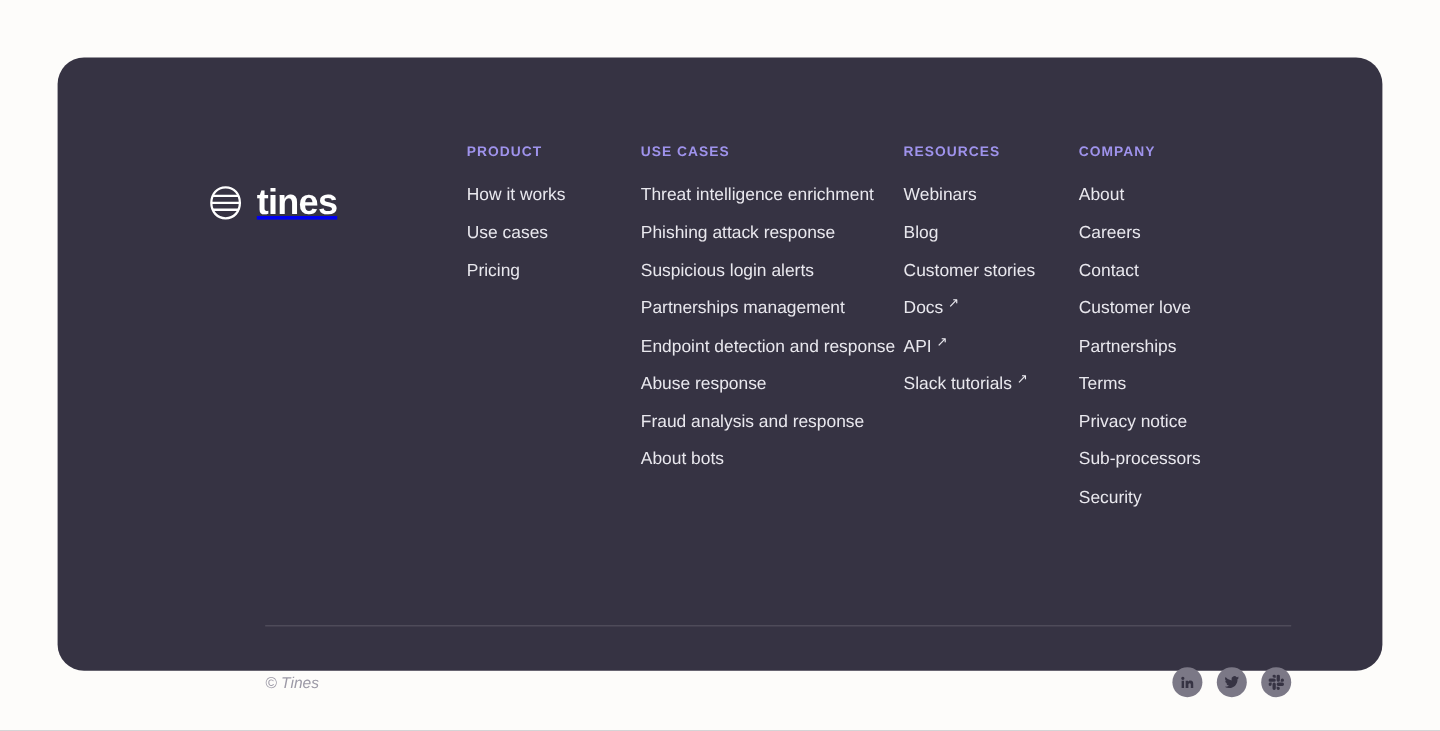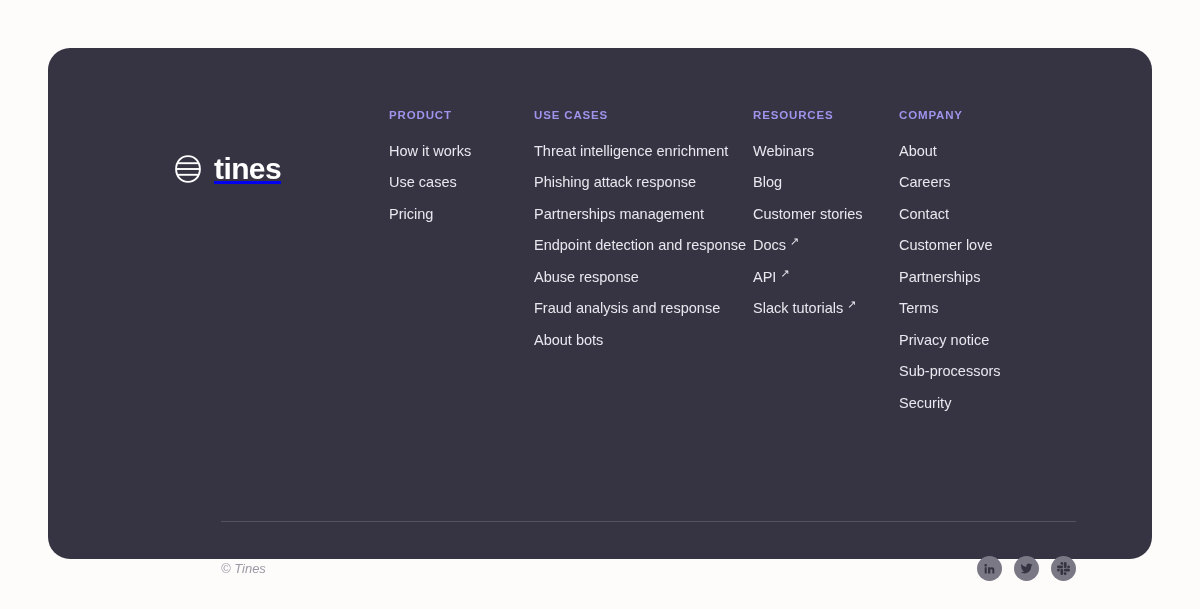--- a/index.html
+++ b/index.html
@@ -66,20 +66,21 @@
     color: #ffffff;
     font-size: 30px;
     font-weight: bold;
     letter-spacing: -0.6px;
     line-height: 1;
   }
 
   .columns {
     display: flex;
     flex: 1 1 auto;
+    margin-top: 12px;
   }
 
   .col {
     display: flex;
     flex-direction: column;
   }
   .col-product  { width: 145px; flex: 0 0 145px; }
   .col-usecases { width: 219px; flex: 0 0 219px; }
   .col-resources{ width: 146px; flex: 0 0 146px; }
   .col-company  { width: 160px; flex: 0 0 160px; }
@@ -230,20 +231,25 @@
                     <span>Threat intelligence enrichment</span>
                   </a>
               </li>
               <li>
                 <a class="col-link" href="#">
                     <span>Phishing attack response</span>
                   </a>
               </li>
               <li>
                 <a class="col-link" href="#">
+                    <span>Suspicious login alerts</span>
+                  </a>
+              </li>
+              <li>
+                <a class="col-link" href="#">
                     <span>Partnerships management</span>
                   </a>
               </li>
               <li>
                 <a class="col-link" href="#">
                     <span>Endpoint detection and response</span>
                   </a>
               </li>
               <li>
                 <a class="col-link" href="#">

